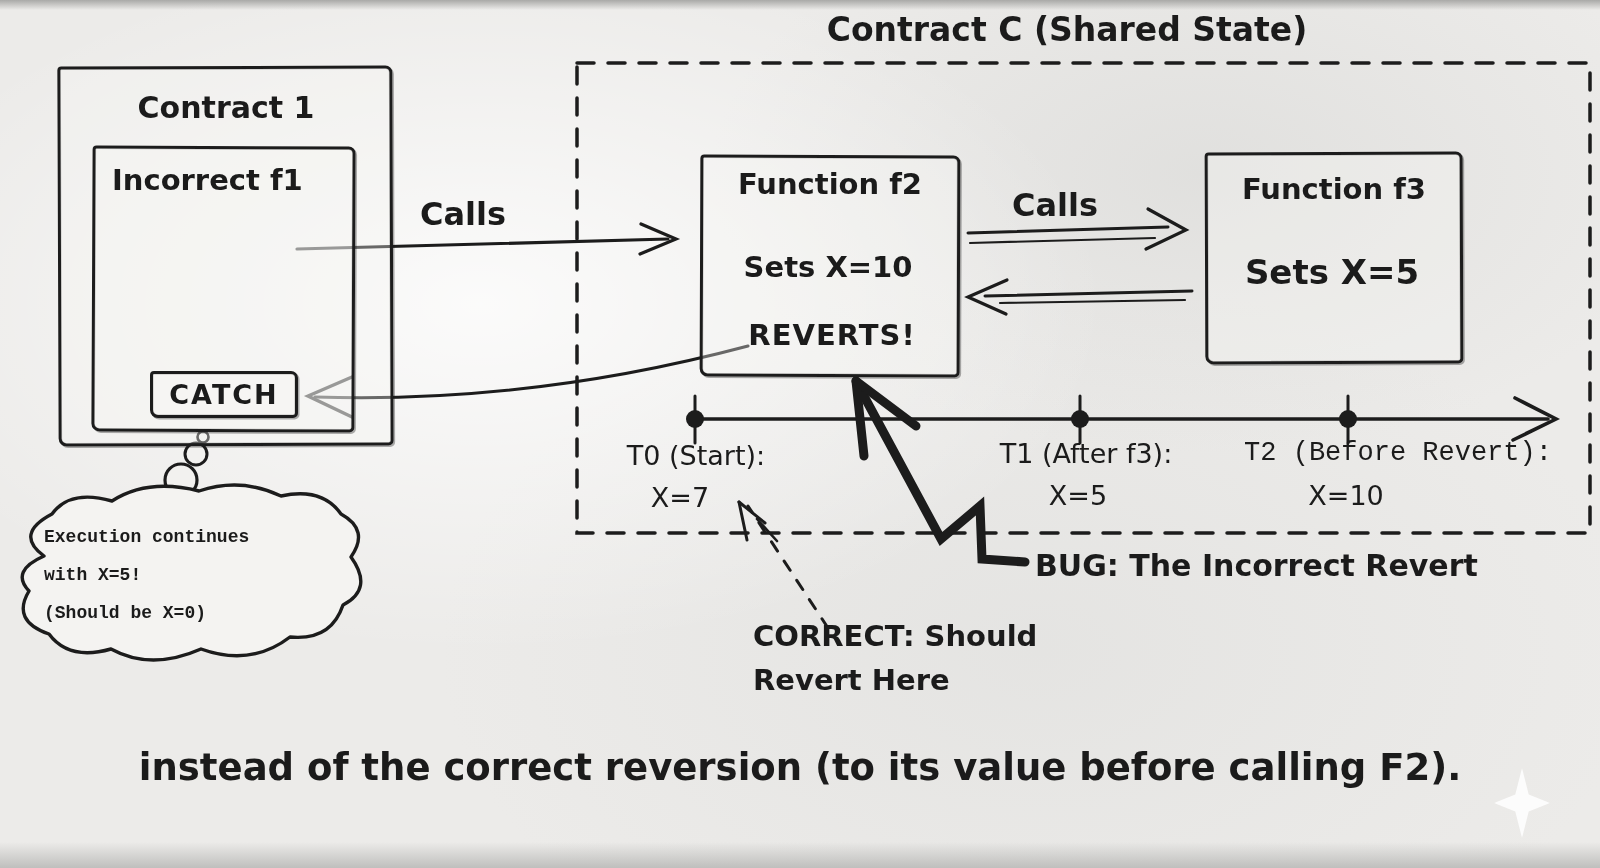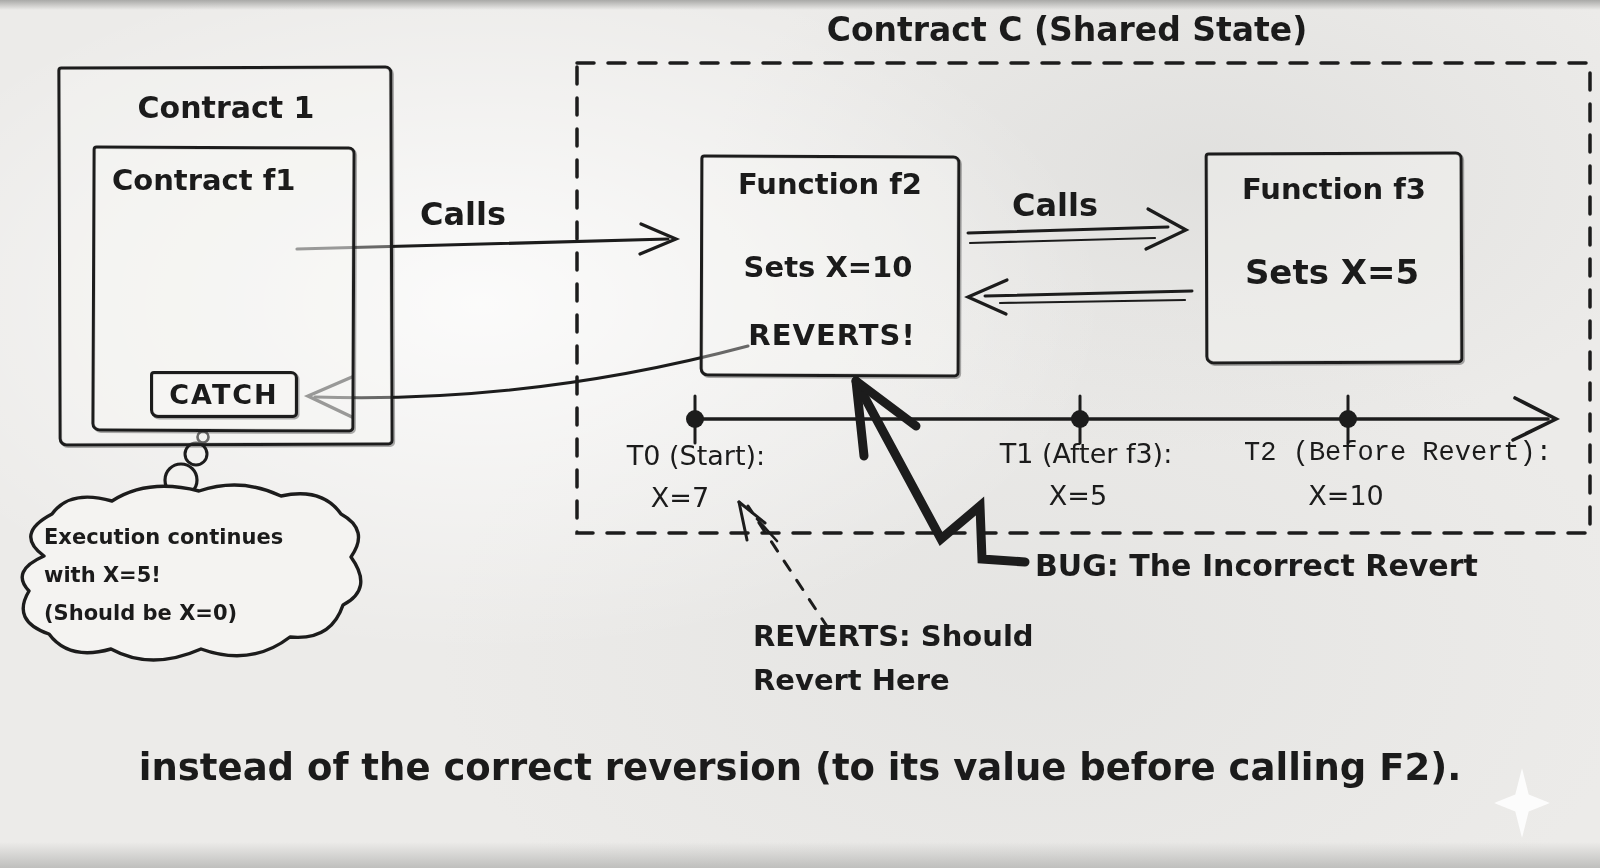--- a/index.html
+++ b/index.html
@@ -122,21 +122,21 @@
 <div class="box" style="left:150px; top:371px; width:148px; height:47px; background:#f6f5f3;"></div>
 
 <div class="box" style="left:700px; top:155px; width:260px; height:222px; transform:rotate(0.2deg);"></div>
 
 <div class="box" style="left:1205px; top:152px; width:258px; height:212px; transform:rotate(-0.2deg);"></div>
 
 <div class="label center-x" style="left:1067px; top:10px; font-size:33px; font-weight:600;">Contract C (Shared State)</div>
 
 <div class="label center-x" style="left:226px; top:90px; font-size:30px; font-weight:600;">Contract 1</div>
 
-<div class="label" style="left:112px; top:163px; font-size:29px; font-weight:600;">Contract f1</div>
+<div class="label" style="left:112px; top:163px; font-size:29px; font-weight:600;">Incorrect f1</div>
 
 <div class="label center-x" style="left:224px; top:379px; font-size:27px; font-weight:700; letter-spacing:2px;">CATCH</div>
 
 <div class="label center-x" style="left:830px; top:167px; font-size:29px; font-weight:700;">Function f2</div>
 <div class="label center-x" style="left:828px; top:250px; font-size:29px; font-weight:600;">Sets X=10</div>
 <div class="label center-x" style="left:832px; top:318px; font-size:29px; font-weight:700; letter-spacing:1px;text-align:right;">REVERTS!</div>
 
 <div class="label center-x" style="left:1334px; top:172px; font-size:29px; font-weight:600;">Function f3</div>
 <div class="label center-x" style="left:1332px; top:252px; font-size:34px; font-weight:600;">Sets X=5</div>
 
@@ -146,30 +146,30 @@
 
 <div class="label center-x" style="left:696px; top:440px; font-size:27px;">T0 (Start):</div>
 <div class="label center-x" style="left:680px; top:482px; font-size:27px;">X=7</div>
 
 <div class="label center-x" style="left:1086px; top:438px; font-size:27px;">T1 (After f3):</div>
 <div class="label center-x" style="left:1078px; top:480px; font-size:27px;">X=5</div>
 
 <div class="label center-x" style="left:1398px; top:438px; font-size:27px;font-family:Liberation Mono, monospace;">T2 (Before Revert):</div>
 <div class="label center-x" style="left:1346px; top:480px; font-size:27px;">X=10</div>
 
-<div class="abs" style="left:44px; top:518px; width:300px; font-size:21px; line-height:38px; font-weight:600;">
+<div class="abs" style="left:44px; top:518px; width:300px; font-size:18px; line-height:38px; font-weight:600;font-family:Liberation Mono, monospace;">
   <div>Execution continues</div>
   <div>with X=5!</div>
   <div>(Should be X=0)</div>
 </div>
 
 <div class="label" style="left:1035px; top:548px; font-size:30px; font-weight:700;">BUG: The Incorrect Revert</div>
 
 <div class="abs" style="left:753px; top:614px; font-size:29px; line-height:44px; font-weight:600;">
-  <div>REVERTS: Should</div>
+  <div>CORRECT: Should</div>
   <div>Revert Here</div>
 </div>
 
 <div class="abs" style="left:0; top:742px; width:1600px; text-align:center; font-size:37px; line-height:51px; font-weight:600;">
   <div>instead of the correct reversion (to its value before calling F2).</div>
 </div>
 
 <div class="sparkle"></div>
 
 </body></html>

